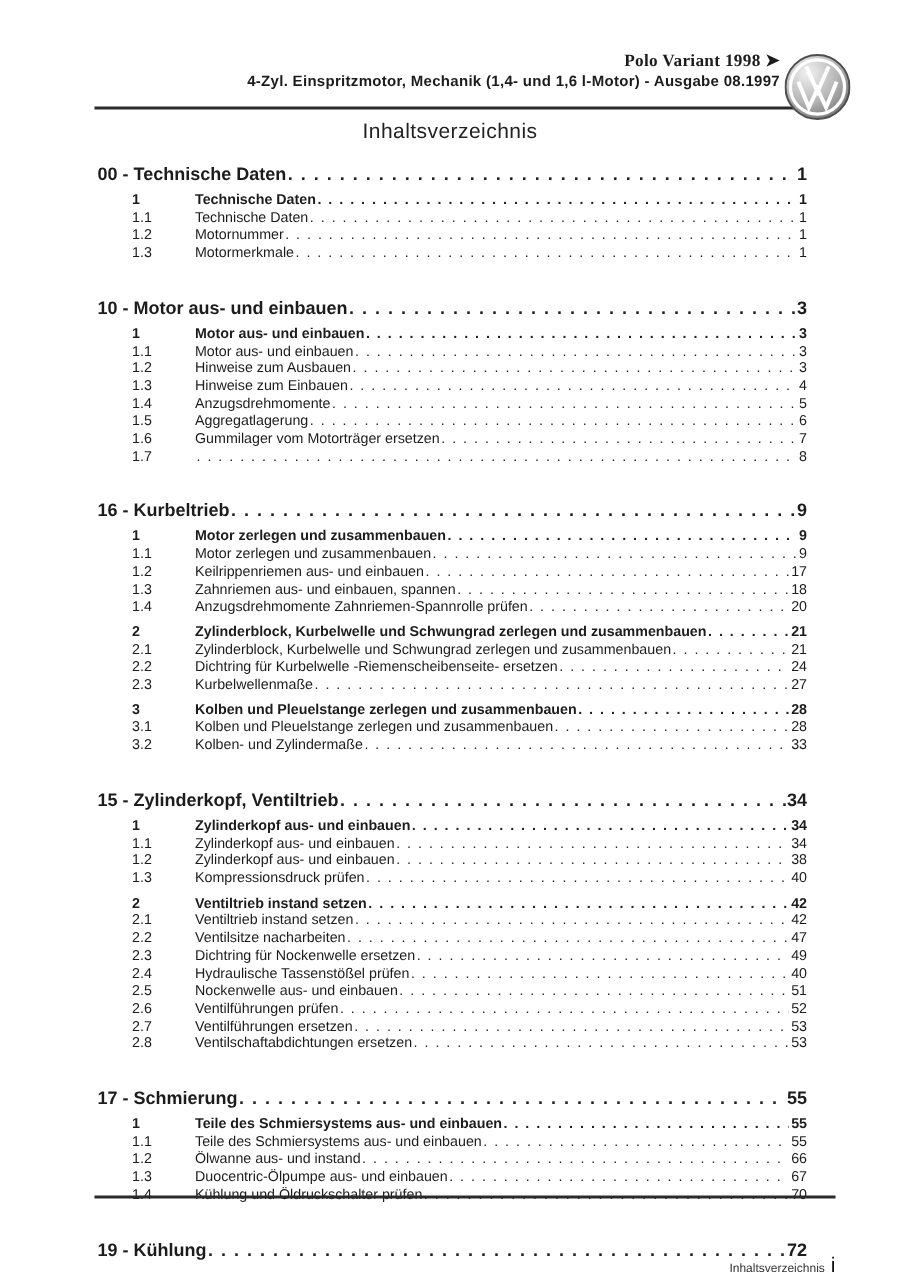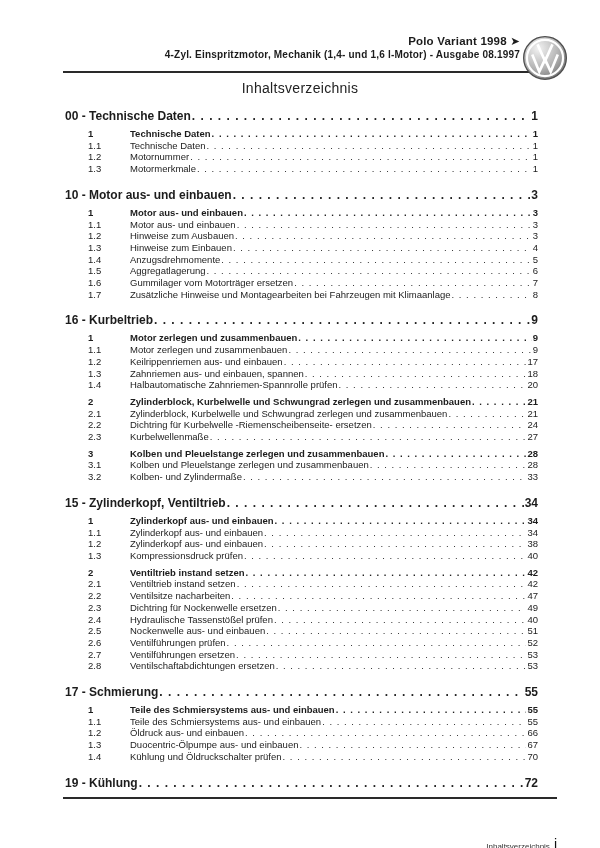--- a/index.html
+++ b/index.html
@@ -8,31 +8,31 @@
     width: 600px; height: 848px;
     background: #ffffff;
     font-family: "Liberation Sans", "DejaVu Sans", sans-serif;
     color: #1c1c1c;
     overflow: hidden;
     margin: 0 auto;
   }
 
   
   #header { position: absolute; top: 34px; left: 63px; right: 80px; text-align: right; }
-  #header .h1 { font-size: 11.5px; font-weight: bold; line-height: 14px; letter-spacing: .2px; }
+  #header .h1 { font-size: 11.5px; font-weight: bold; line-height: 14px; letter-spacing: .2px; font-family: Liberation Serif, serif; }
   #header .h2 { font-size: 10px; font-weight: bold; line-height: 14px; letter-spacing: .2px; }
   #header-rule { position: absolute; top: 71px; left: 63px; width: 494px; height: 2px; background: #2a2a2a; }
   #logo { position: absolute; top: 36px; right: 33px; width: 44px; height: 44px; }
 
   #page-title-wrap { position: absolute; top: 79px; left: 0; width: 600px; text-align: center; }
   #page-title { font-size: 14px; font-weight: 400; color: #222; letter-spacing: .3px; }
 
   
   #toc { position: absolute; top: 109px; left: 65px; width: 473px; }
-  .sec { margin-top: 13px; }
+  .sec { margin-top: 23px; }
   .sec:first-child { margin-top: 0; }
   .row { display: flex; align-items: baseline; white-space: nowrap; }
   .row.head { font-size: 12px; font-weight: bold; line-height: 14px; margin-bottom: 2px; align-items: center; }
   .grp { margin-top: 5px; }
   .grp:first-of-type { margin-top: 0; }
   .row.entry { font-size: 9.5px; line-height: 11.7px; padding-left: 23px; }
   .row.entry .num { flex: 0 0 42px; }
   .row.entry.b { font-weight: bold; }
   .etitle, .htitle { flex: 0 0 auto; }
   .leader { flex: 1 1 auto; overflow: hidden; margin: 0 1px; }
@@ -155,21 +155,20 @@
             <span class="page">6</span>
           </div>
           <div class="row entry">
             <span class="num">1.6</span>
             <span class="etitle">Gummilager vom Motorträger ersetzen</span>
             <span class="leader"></span>
             <span class="page">7</span>
           </div>
           <div class="row entry">
             <span class="num">1.7</span>
-            <span class="etitle">Zusätzliche Hinweise und Montagearbeiten bei Fahrzeugen mit Klimaanlage</span>
             <span class="leader"></span>
             <span class="page">8</span>
           </div>
         </div>
       </div>
       <div class="sec">
         <div class="row head">
           <span class="htitle">16 - Kurbeltrieb</span>
           <span class="leader"></span>
           <span class="hpage">9</span>
@@ -194,21 +193,21 @@
             <span class="page">17</span>
           </div>
           <div class="row entry">
             <span class="num">1.3</span>
             <span class="etitle">Zahnriemen aus- und einbauen, spannen</span>
             <span class="leader"></span>
             <span class="page">18</span>
           </div>
           <div class="row entry">
             <span class="num">1.4</span>
-            <span class="etitle">Halbautomatische Zahnriemen-Spannrolle prüfen</span>
+            <span class="etitle">Anzugsdrehmomente Zahnriemen-Spannrolle prüfen</span>
             <span class="leader"></span>
             <span class="page">20</span>
           </div>
         </div>
         <div class="grp">
           <div class="row entry b">
             <span class="num">2</span>
             <span class="etitle">Zylinderblock, Kurbelwelle und Schwungrad zerlegen und zusammenbauen</span>
             <span class="leader"></span>
             <span class="page">21</span>
@@ -356,21 +355,21 @@
             <span class="page">55</span>
           </div>
           <div class="row entry">
             <span class="num">1.1</span>
             <span class="etitle">Teile des Schmiersystems aus- und einbauen</span>
             <span class="leader"></span>
             <span class="page">55</span>
           </div>
           <div class="row entry">
             <span class="num">1.2</span>
-            <span class="etitle">Öldruck aus- und einbauen</span>
+            <span class="etitle">Ölwanne aus- und instand</span>
             <span class="leader"></span>
             <span class="page">66</span>
           </div>
           <div class="row entry">
             <span class="num">1.3</span>
             <span class="etitle">Duocentric-Ölpumpe aus- und einbauen</span>
             <span class="leader"></span>
             <span class="page">67</span>
           </div>
           <div class="row entry">

